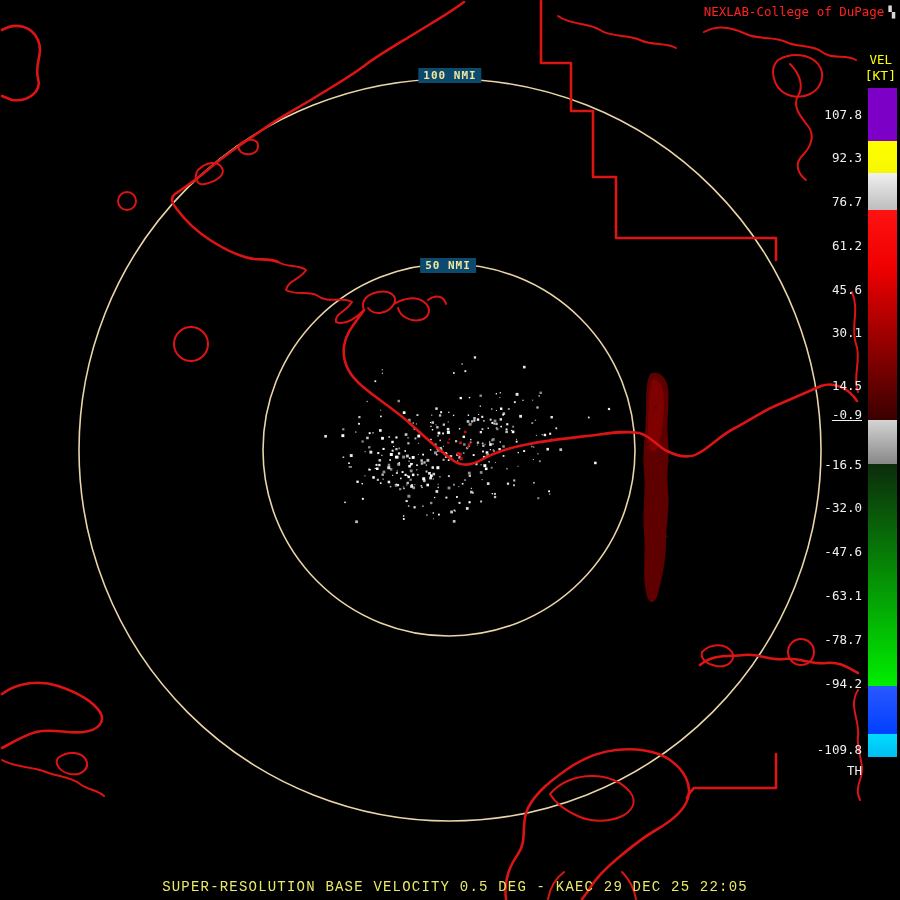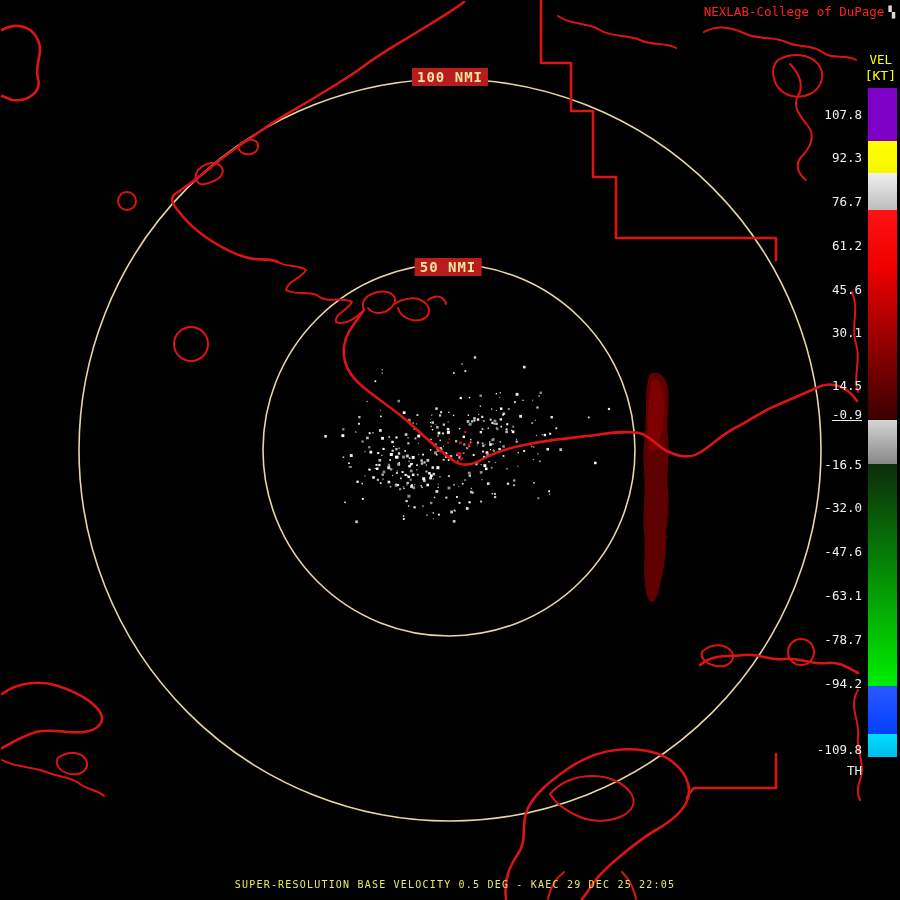--- a/index.html
+++ b/index.html
@@ -18,22 +18,22 @@
     position:relative;width:900px;height:900px;background:#000;
     font-family:"DejaVu Sans Mono","Liberation Mono",monospace;
   }
   #radar-svg{position:absolute;left:0;top:0;width:900px;height:900px;}
   .coast{fill:none;stroke:var(--map-red);stroke-width:2.6;stroke-linecap:round;stroke-linejoin:round;}
   .coast-thin{fill:none;stroke:var(--map-red);stroke-width:2;stroke-linecap:round;stroke-linejoin:round;}
   .ring{fill:none;stroke:var(--ring-color);stroke-width:1.6;}
   .echo-dark{stroke:none;}
   .ring-label{
     position:absolute;transform:translateX(-50%);
-    background:#b91c1c;color:var(--ring-label);
-    font-size:14px;font-weight:bold;letter-spacing:1px;
+    background:#0c4a6e;color:var(--ring-label);
+    font-size:11px;font-weight:bold;letter-spacing:1px;
     padding:1px 5px;white-space:nowrap;
   }
   .site-title{
     position:absolute;top:4px;right:5px;color:var(--title-red);
     font-size:12.5px;white-space:nowrap;
   }
   .site-title .badge{color:#d8d8d8;margin-left:4px;font-size:11px;}
   .cb-title{position:absolute;top:52px;right:8px;color:var(--cb-label);font-size:12.5px;}
   .cb-unit{position:absolute;top:68px;right:4px;color:var(--cb-label);font-size:13px;}
   #colorbar{position:absolute;left:868px;top:88px;width:29px;height:682px;background:#000;}
@@ -41,21 +41,21 @@
   .cb-tick{
     position:absolute;right:38px;width:70px;text-align:right;
     color:var(--tick-text);font-size:12.5px;white-space:nowrap;
   }
   .cb-footer{
     position:absolute;right:38px;top:763px;width:70px;text-align:right;
     color:var(--tick-text);font-size:12.5px;
   }
   .caption{
     position:absolute;left:455px;top:879px;transform:translateX(-50%);
-    color:var(--caption);font-size:10px;letter-spacing:1.2px;white-space:nowrap;
+    color:var(--caption);font-size:14px;letter-spacing:1.2px;white-space:nowrap;font-family:Liberation Mono, monospace;
   }
 </style>
 </head>
 <body>
 
 <div class="stage">
 
   <svg id="radar-svg" viewBox="0 0 900 900" xmlns="http://www.w3.org/2000/svg">
 
     <g>

